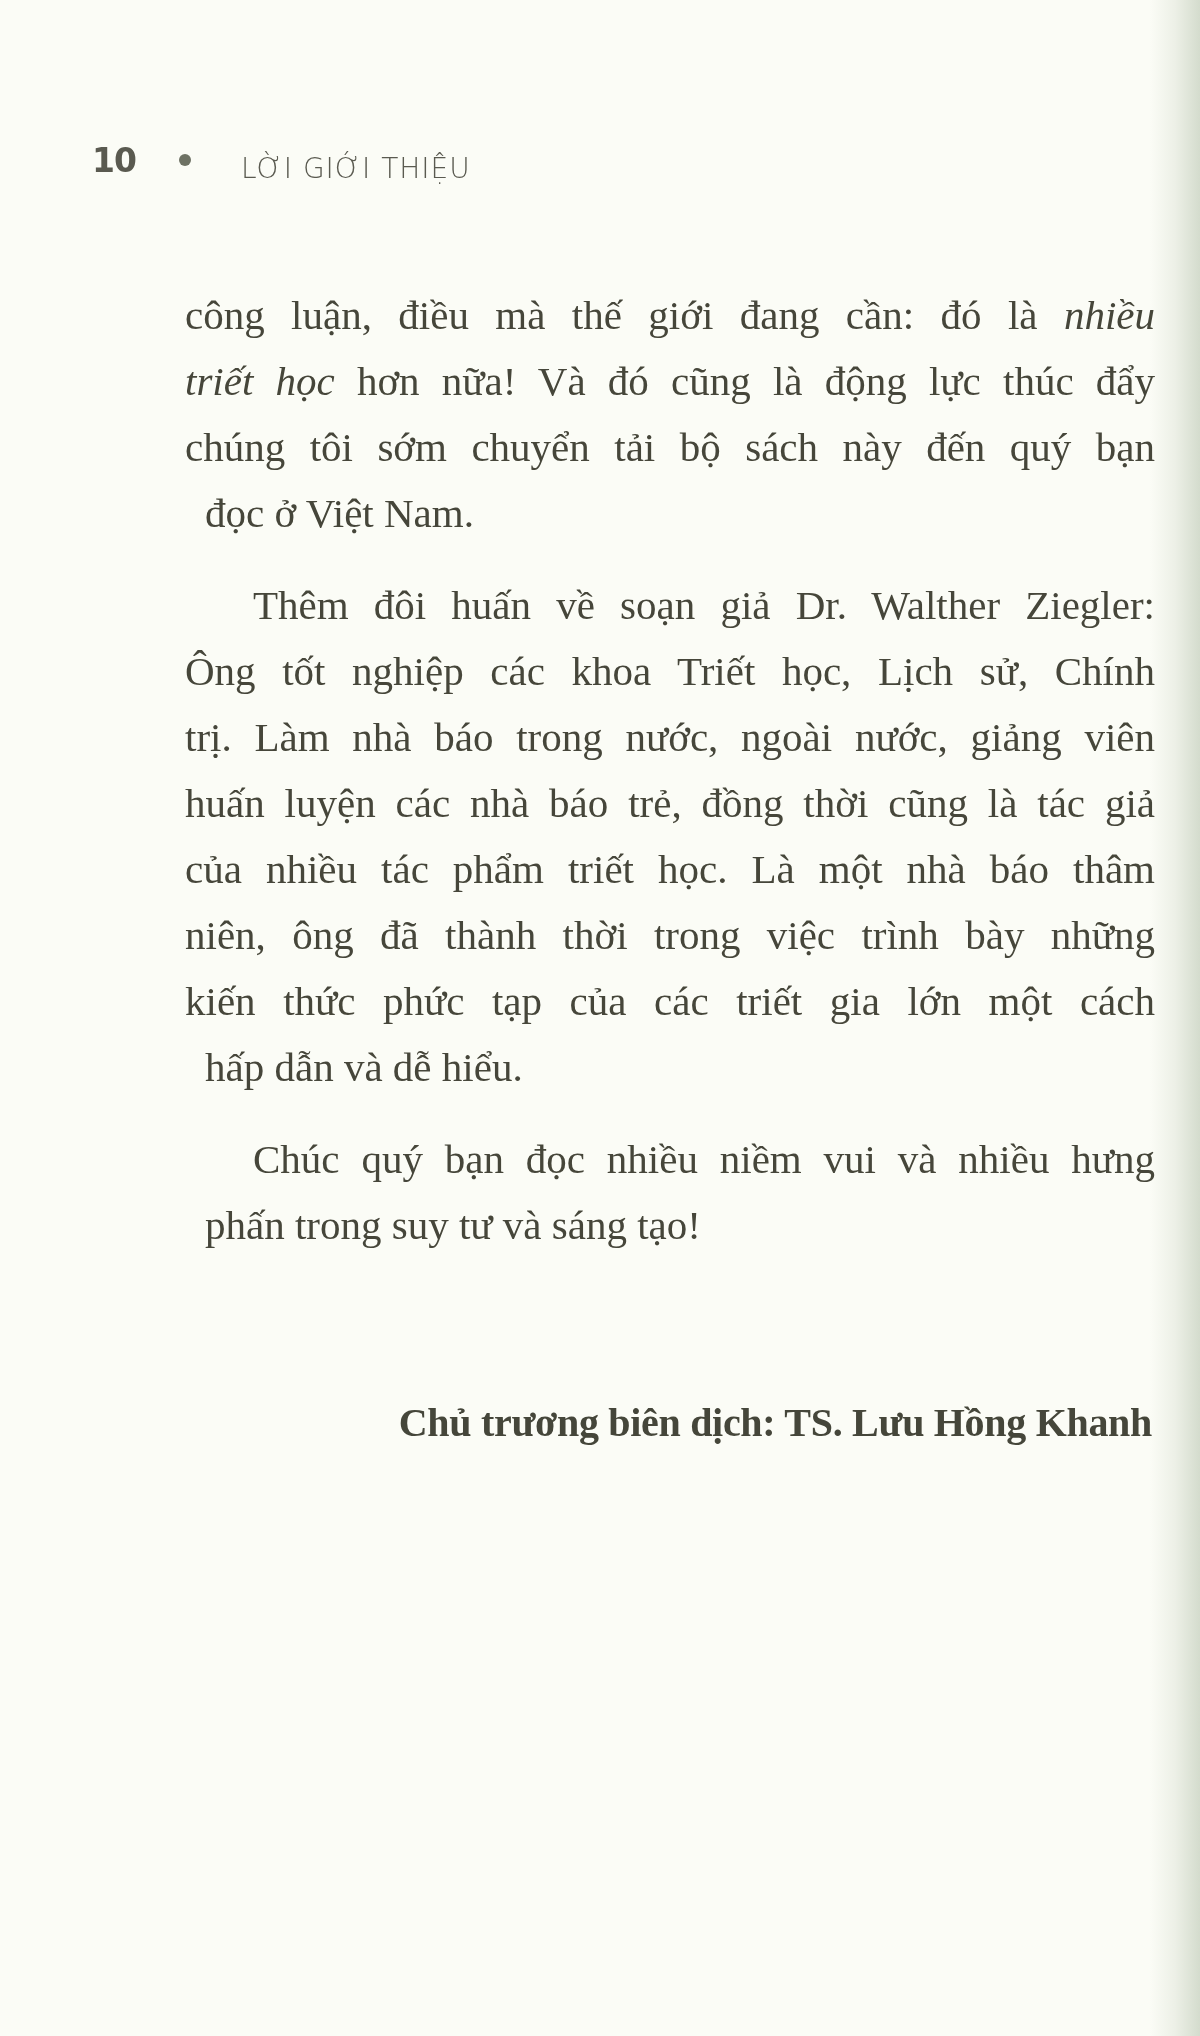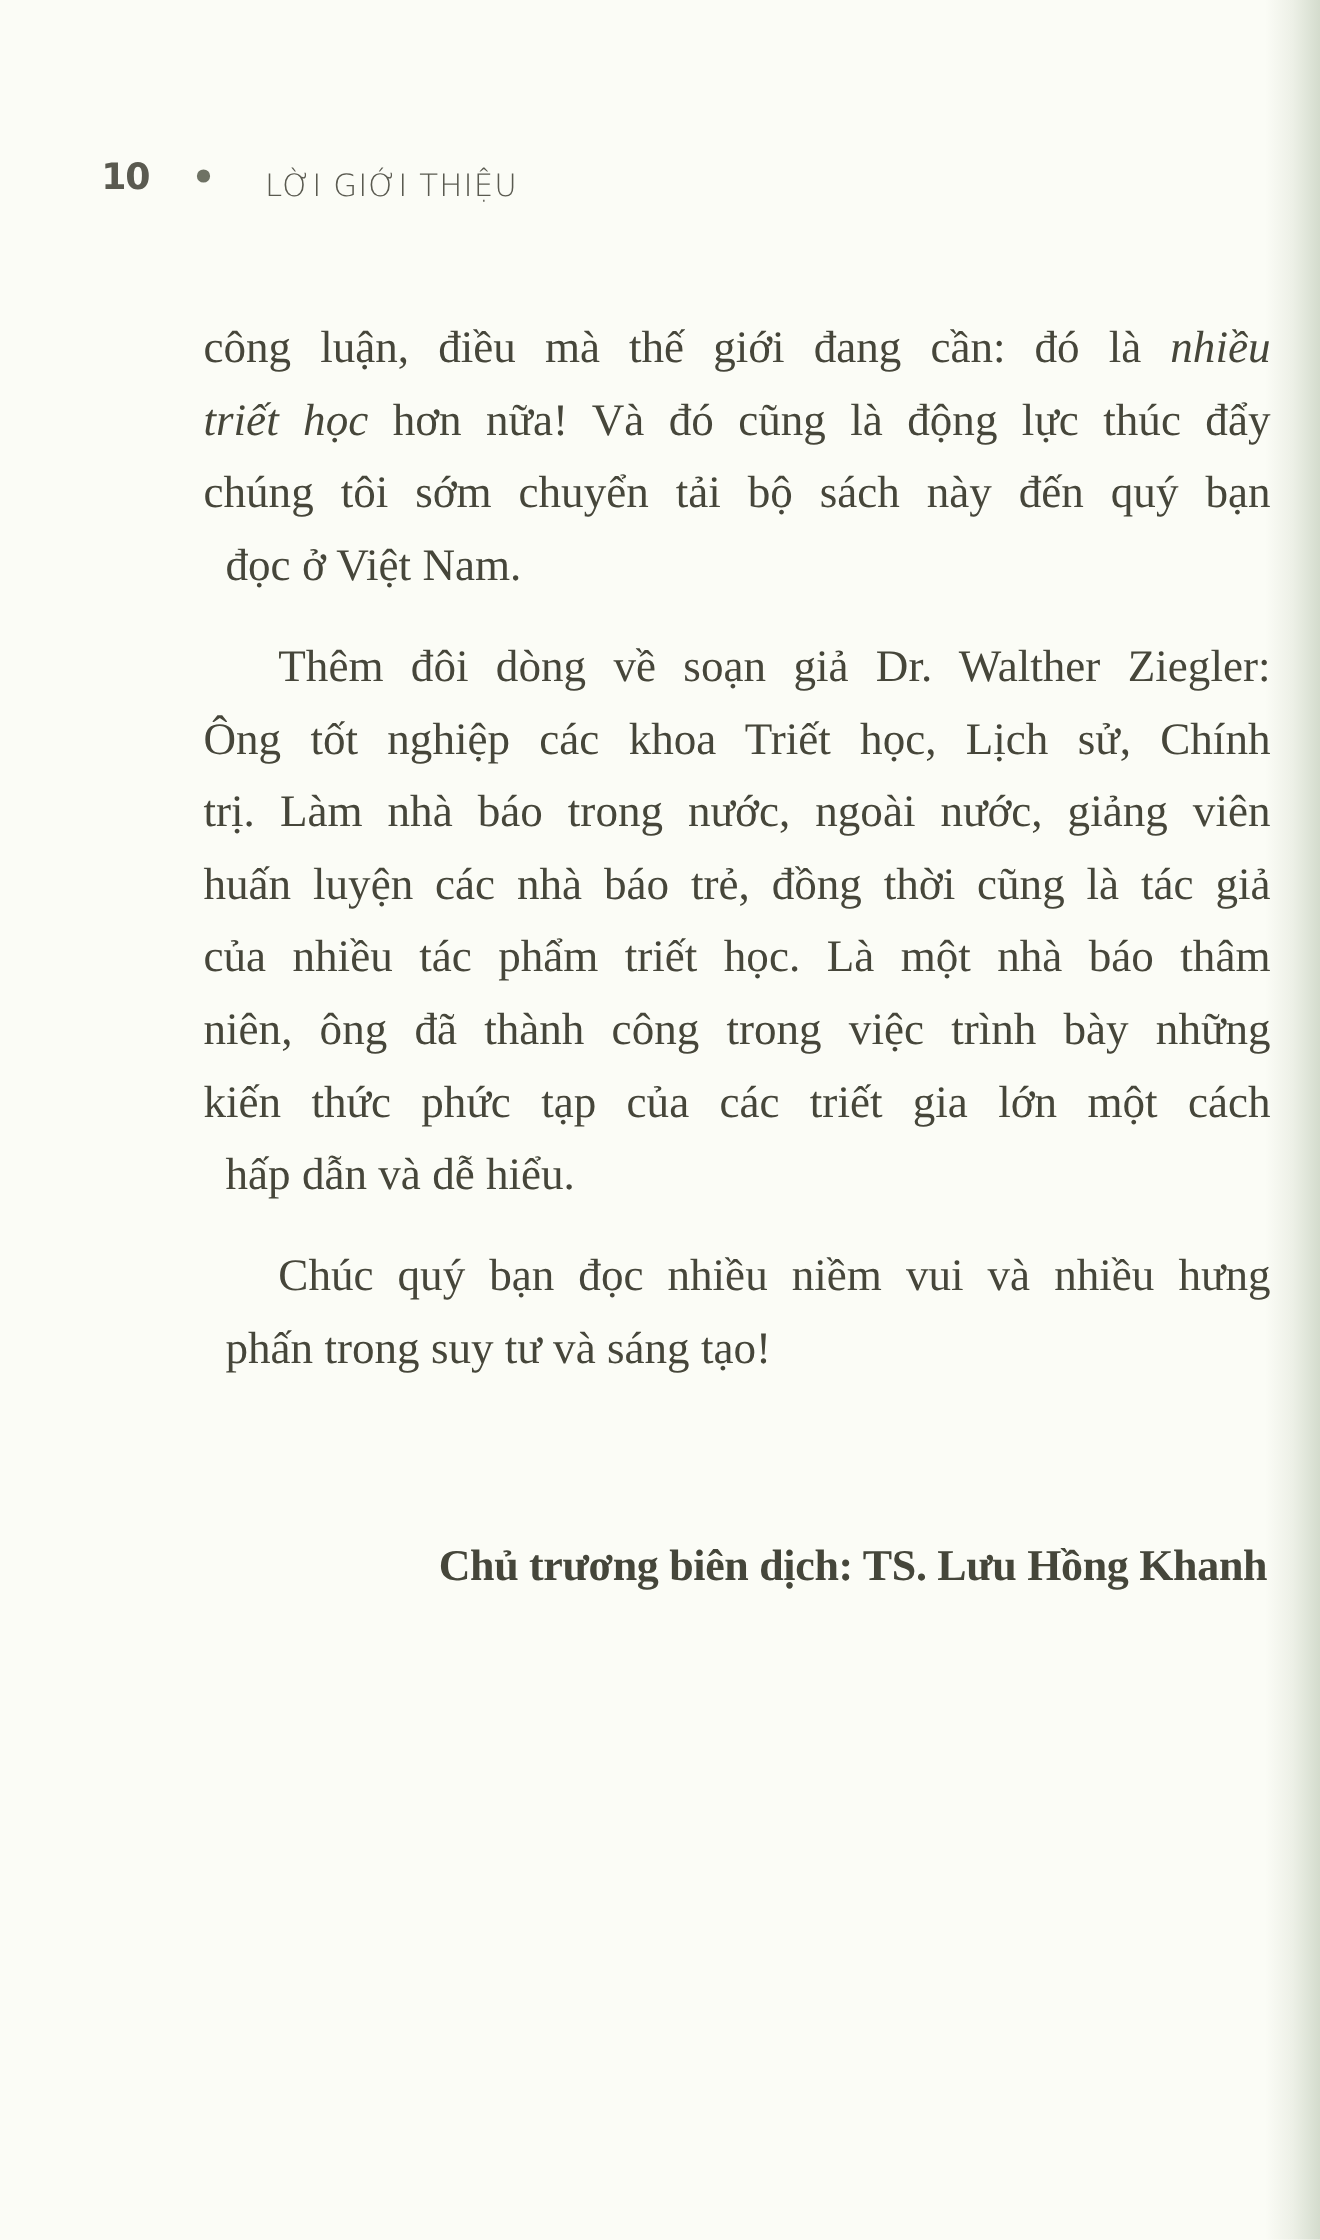--- a/index.html
+++ b/index.html
@@ -106,26 +106,26 @@
   <div class="body-text">
 
     <p class="para">
       <span class="line"><span>công luận, điều mà thế giới đang cần: đó là </span><em>nhiều</em></span>
       <span class="line"><em>triết học</em><span> hơn nữa! Và đó cũng là động lực thúc đẩy</span></span>
       <span class="line">chúng tôi sớm chuyển tải bộ sách này đến quý bạn</span>
       <span class="line last">đọc ở Việt Nam.</span>
     </p>
 
     <p class="para">
-      <span class="line" style="padding-left:68px;box-sizing:border-box;">Thêm đôi dòng về soạn giả Dr. Walther Ziegler:</span>
+      <span class="line" style="padding-left:68px;box-sizing:border-box;">Thêm đôi huấn về soạn giả Dr. Walther Ziegler:</span>
       <span class="line">Ông tốt nghiệp các khoa Triết học, Lịch sử, Chính</span>
       <span class="line">trị. Làm nhà báo trong nước, ngoài nước, giảng viên</span>
       <span class="line">huấn luyện các nhà báo trẻ, đồng thời cũng là tác giả</span>
       <span class="line">của nhiều tác phẩm triết học. Là một nhà báo thâm</span>
-      <span class="line">niên, ông đã thành công trong việc trình bày những</span>
+      <span class="line">niên, ông đã thành thời trong việc trình bày những</span>
       <span class="line">kiến thức phức tạp của các triết gia lớn một cách</span>
       <span class="line last">hấp dẫn và dễ hiểu.</span>
     </p>
 
     <p class="para">
       <span class="line" style="padding-left:68px;box-sizing:border-box;">Chúc quý bạn đọc nhiều niềm vui và nhiều hưng</span>
       <span class="line last">phấn trong suy tư và sáng tạo!</span>
     </p>
   </div>
 

